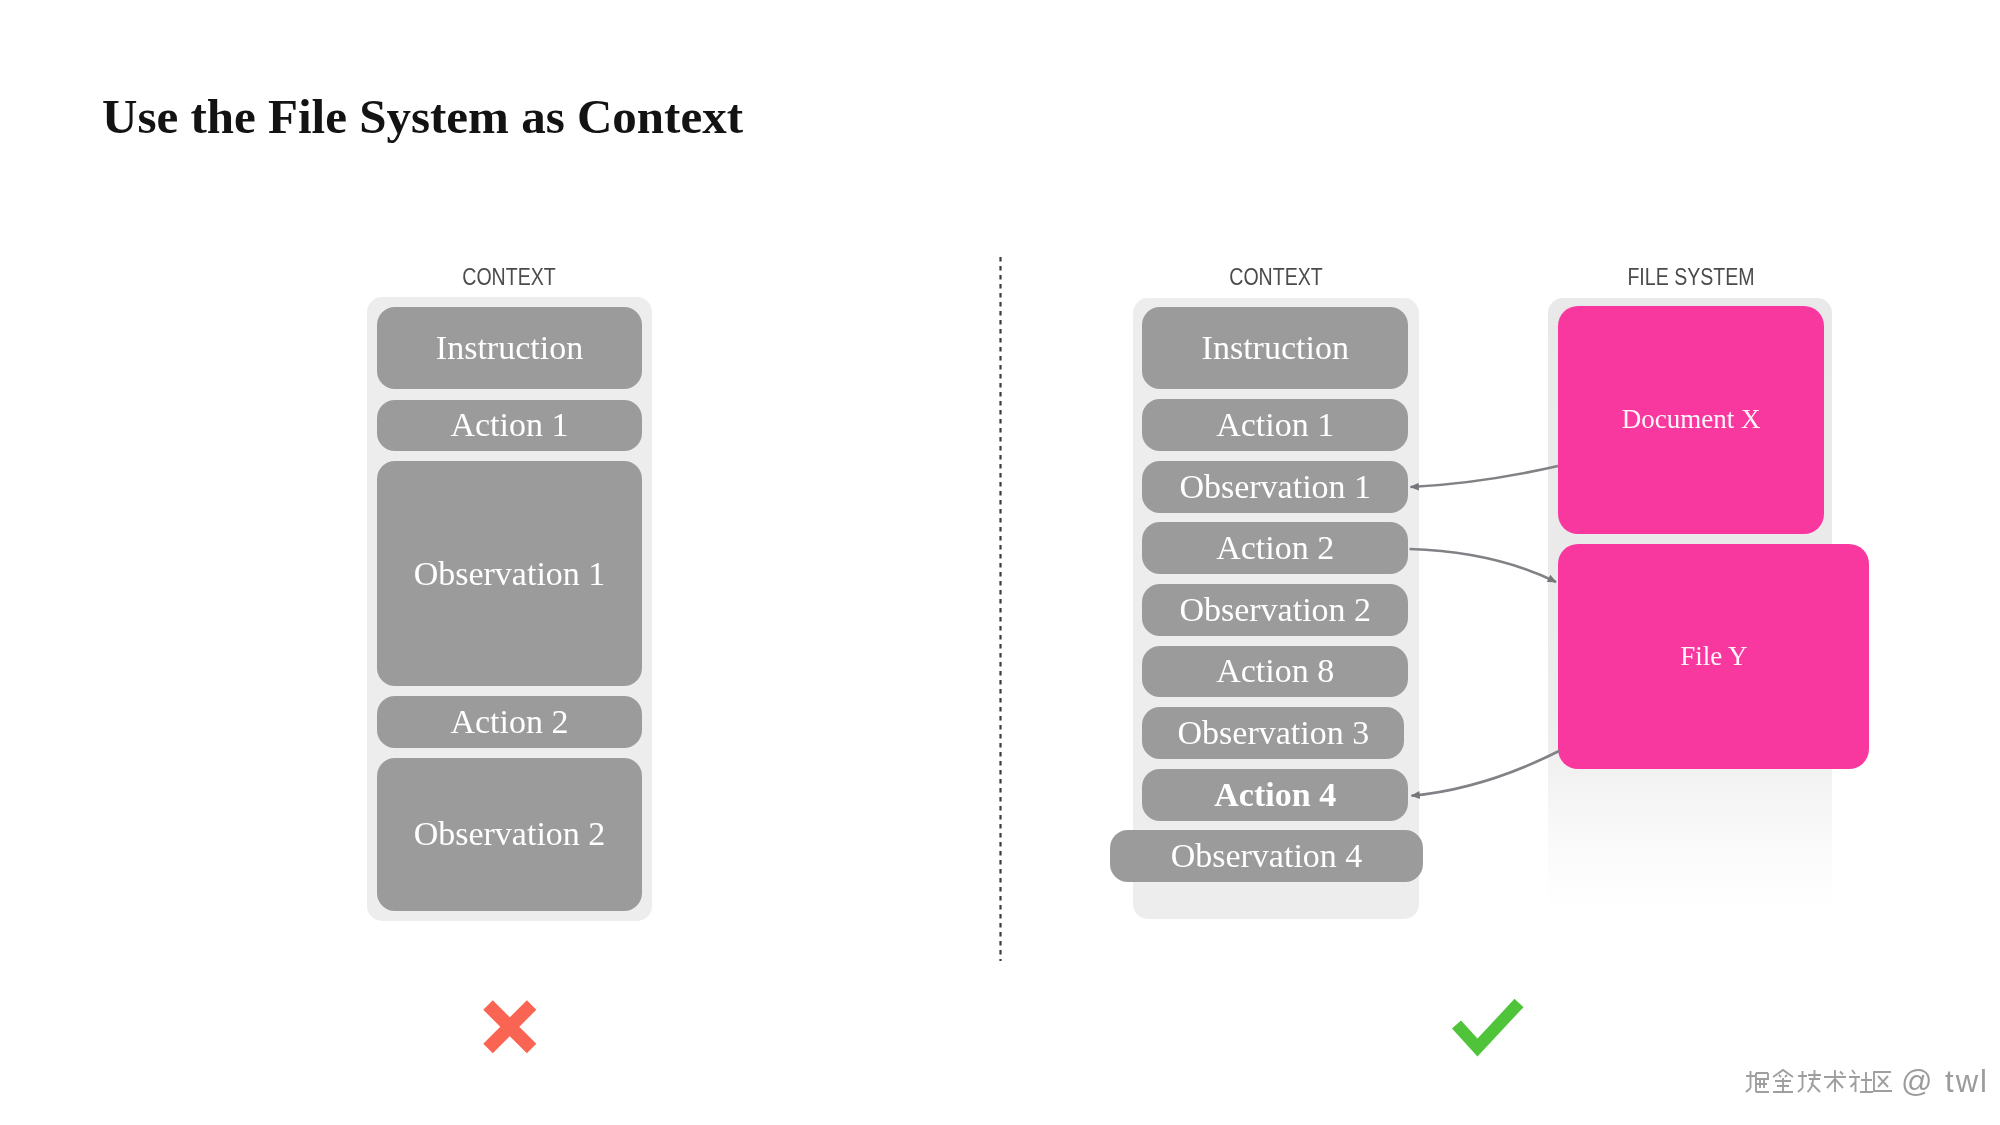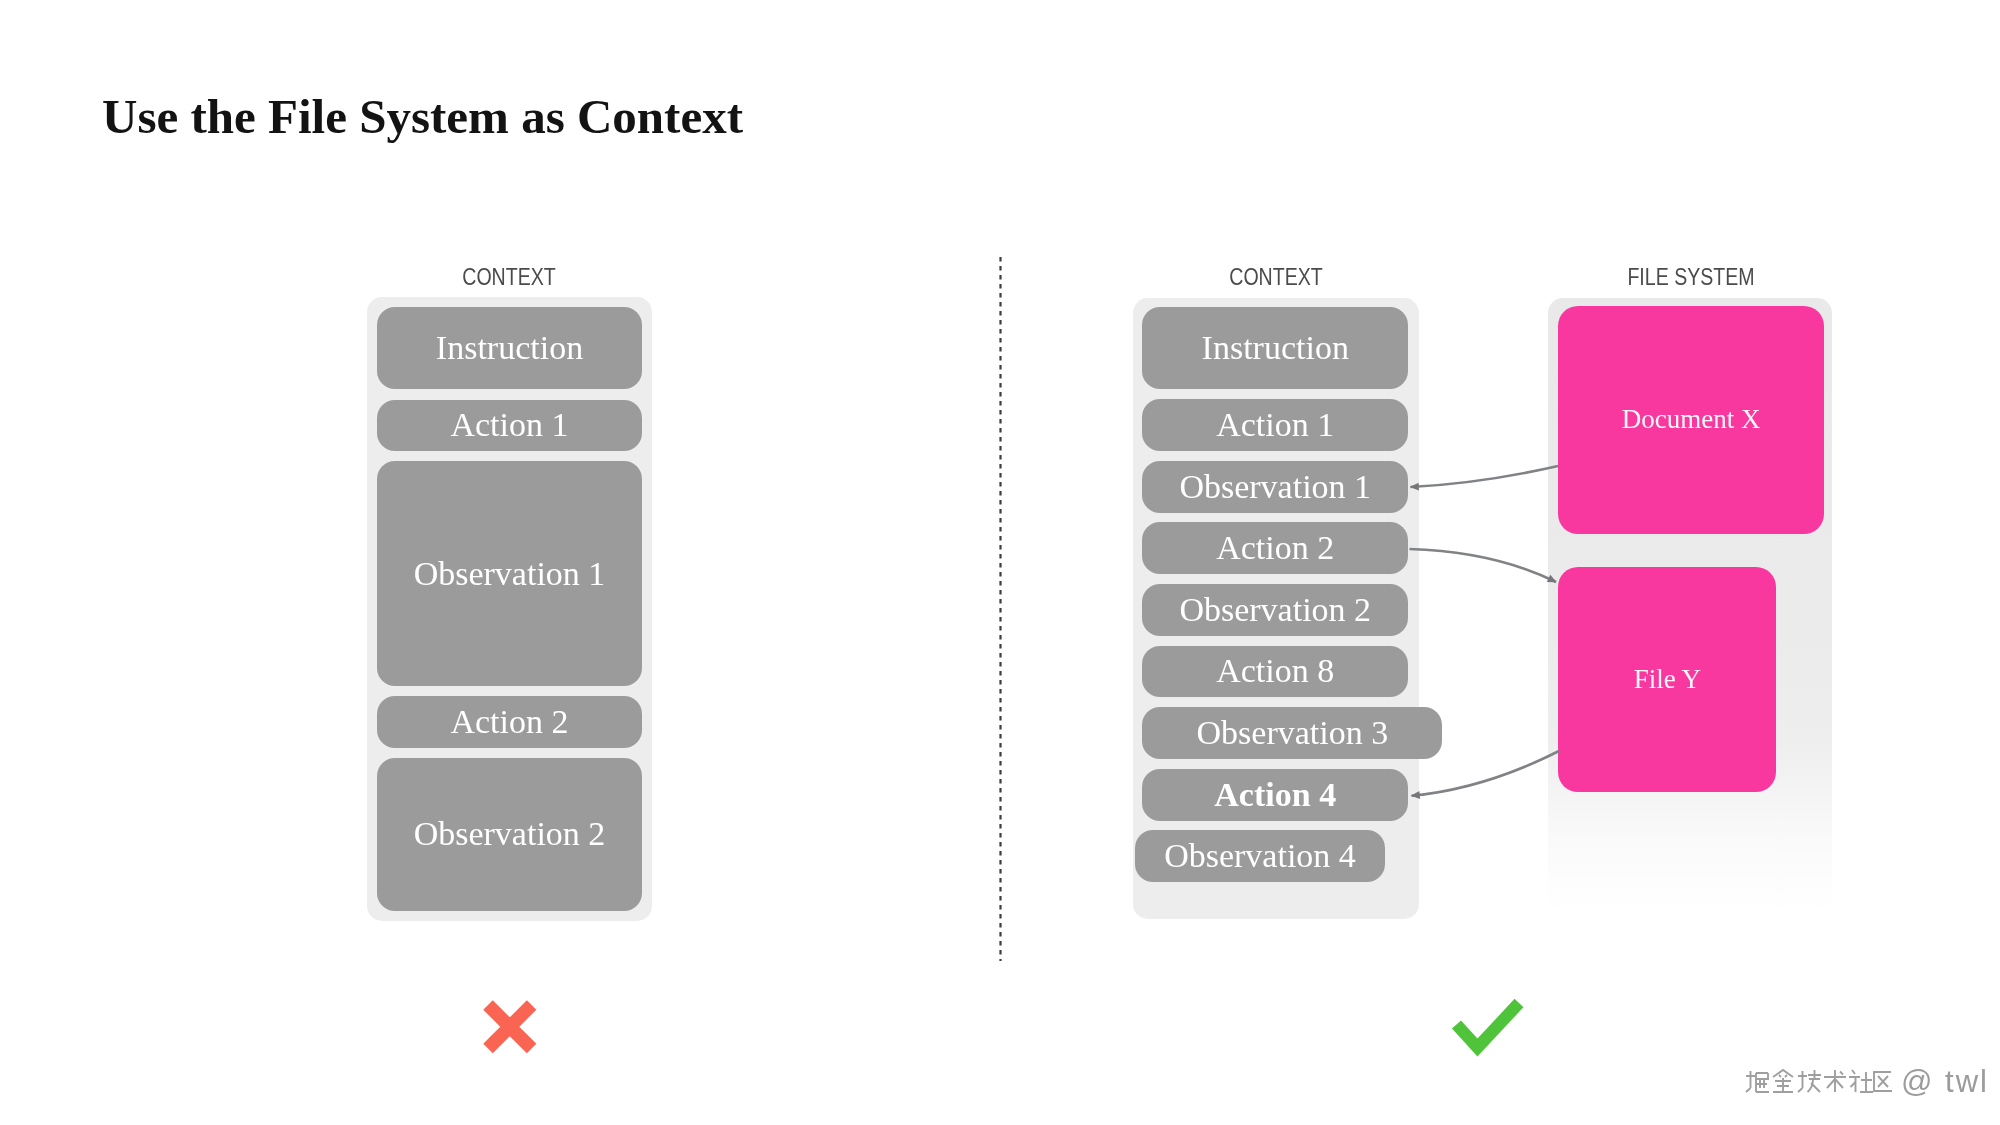--- a/index.html
+++ b/index.html
@@ -33,28 +33,28 @@
 <div class="box" style="left:377px;top:696.2px;width:265px;height:51.5px;">Action 2</div>
 <div class="box" style="left:377px;top:757.5px;width:265px;height:153.7px;">Observation 2</div>
 
 <div class="cont" style="left:1132.5px;top:297.5px;width:286.3px;height:621.5px;"></div>
 <div class="box" style="left:1142.4px;top:306.6px;width:265.7px;height:82.7px;">Instruction</div>
 <div class="box" style="left:1142.4px;top:399.2px;width:265.7px;height:51.7px;">Action 1</div>
 <div class="box" style="left:1142.4px;top:460.8px;width:265.7px;height:51.8px;">Observation 1</div>
 <div class="box" style="left:1142.4px;top:522.4px;width:265.7px;height:51.8px;">Action 2</div>
 <div class="box" style="left:1142.4px;top:584px;width:265.7px;height:51.8px;">Observation 2</div>
 <div class="box" style="left:1142.4px;top:645.6px;width:265.7px;height:51.8px;">Action 8</div>
-<div class="box" style="left:1142.4px;top:707.2px;width:300px;height:51.8px;">Observation 3</div>
+<div class="box" style="left:1142.4px;top:707.2px;width:262px;height:51.8px;">Observation 3</div>
 <div class="box" style="left:1142.4px;top:768.8px;width:265.7px;height:51.8px;font-weight:bold;">Action 4</div>
-<div class="box" style="left:1135px;top:830.4px;width:250px;height:51.8px;">Observation 4</div>
+<div class="box" style="left:1110px;top:830.4px;width:313px;height:51.8px;">Observation 4</div>
 
 <div class="cont" style="left:1548.4px;top:298.2px;width:283.6px;height:614px;border-radius:15px;
      background:linear-gradient(180deg,#e9e9ea 0%,#ebebec 55%,#eeeeef 72%,rgba(243,243,244,0.45) 88%,rgba(248,248,249,0) 100%);"></div>
 <div class="pink" style="left:1558.4px;top:305.6px;width:265.6px;height:228px;">Document X</div>
-<div class="pink" style="left:1558.4px;top:567px;width:218px;height:225.1px;">File Y</div>
+<div class="pink" style="left:1558.4px;top:544px;width:311px;height:225.1px;">File Y</div>
 
 <svg width="2000" height="1125" viewBox="0 0 2000 1125" fill="none">
   <defs>
     <marker id="ah" viewBox="0 0 10 10" refX="9.2" refY="5" markerWidth="10" markerHeight="9" orient="auto-start-reverse" markerUnits="userSpaceOnUse">
       <path d="M0,0.6 L10,5 L0,9.4 z" fill="#74767a"></path>
     </marker>
   </defs>
 
   <line x1="1000.5" y1="257" x2="1000.5" y2="961" stroke="#3d3d3d" stroke-width="2.2" stroke-dasharray="4.6 4.4"></line>
 

